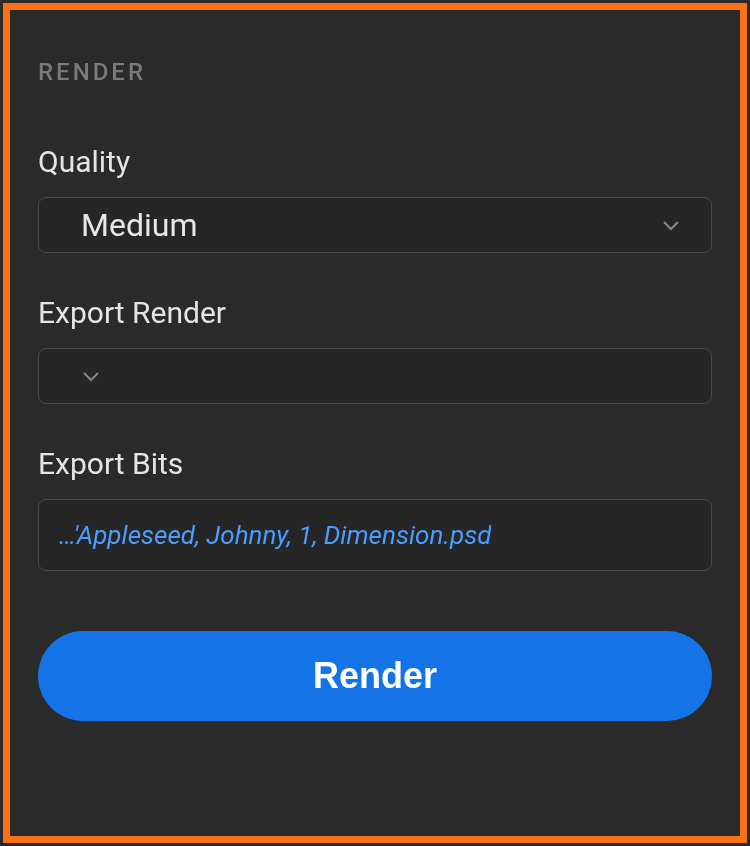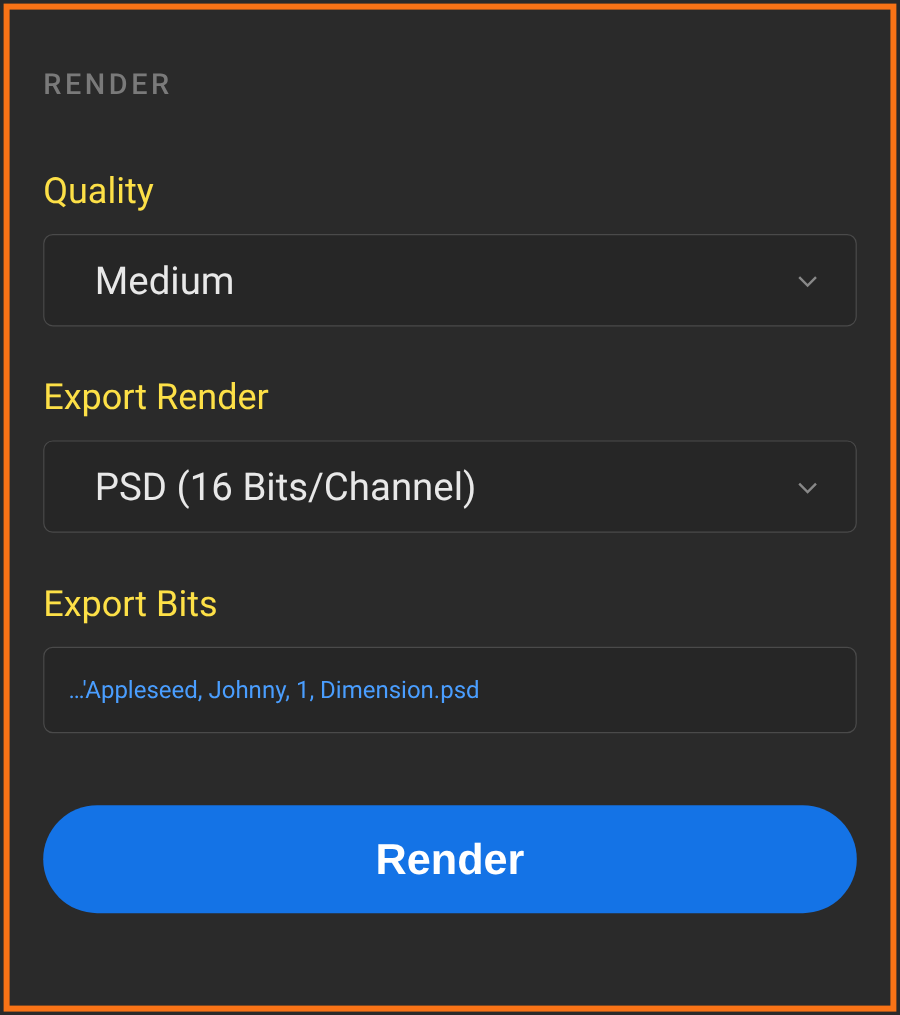--- a/index.html
+++ b/index.html
@@ -11,46 +11,46 @@
       width: 750px;
       height: 846px;
       background: #2a2a2a;
       font-family: -apple-system, BlinkMacSystemFont, "Segoe UI", Roboto, sans-serif;
       padding: 3px;
     }
     .panel {
       width: 100%;
       height: 100%;
       background: #2a2a2a;
-      border: 5px solid #f97316;
+      border: 7px solid #f97316;
       padding: 48px 28px 28px 28px;
       display: flex;
       flex-direction: column;
     }
     .section-header {
       color: #7a7a7a;
       font-size: 24px;
       font-weight: 500;
       letter-spacing: 3px;
       text-transform: uppercase;
       margin-bottom: 58px;
     }
     .field-group {
       margin-bottom: 42px;
     }
     .field-label {
-      color: #fde047;
+      color: #e5e5e5;
       font-size: 30px;
       font-weight: 400;
       margin-bottom: 18px;
       display: block;
     }
     .dropdown {
       width: 100%;
-      height: 77px;
+      height: 56px;
       background: #262626;
       border: 1px solid #4a4a4a;
       border-radius: 8px;
       display: flex;
       align-items: center;
       justify-content: space-between;
       padding: 0 30px 0 42px;
       cursor: pointer;
     }
     .dropdown-value {
@@ -76,21 +76,22 @@
       border: 1px solid #4a4a4a;
       border-radius: 8px;
       display: flex;
       align-items: center;
       padding: 0 20px;
       cursor: pointer;
       overflow: hidden;
     }
     .path-value {
       color: #4a9eff;
-      font-size: 20px;
+      font-size: 26px;
+      font-style: italic;
       font-weight: 400;
       white-space: nowrap;
       overflow: hidden;
     }
     .render-button {
       width: 100%;
       height: 90px;
       background: #1473e6;
       border: none;
       border-radius: 45px;
@@ -118,21 +119,20 @@
         <svg viewBox="0 0 18 12" fill="none" stroke="#888888" stroke-width="2">
           <polyline points="2,3 9,10 16,3"></polyline>
         </svg>
       </span>
     </div>
   </div>
 
   <div class="field-group">
     <label class="field-label">Export Render</label>
     <div class="dropdown">
-      <span class="dropdown-value">PSD (16 Bits/Channel)</span>
       <span class="chevron-down">
         <svg viewBox="0 0 18 12" fill="none" stroke="#888888" stroke-width="2">
           <polyline points="2,3 9,10 16,3"></polyline>
         </svg>
       </span>
     </div>
   </div>
 
   <div class="field-group">
     <label class="field-label">Export Bits</label>

